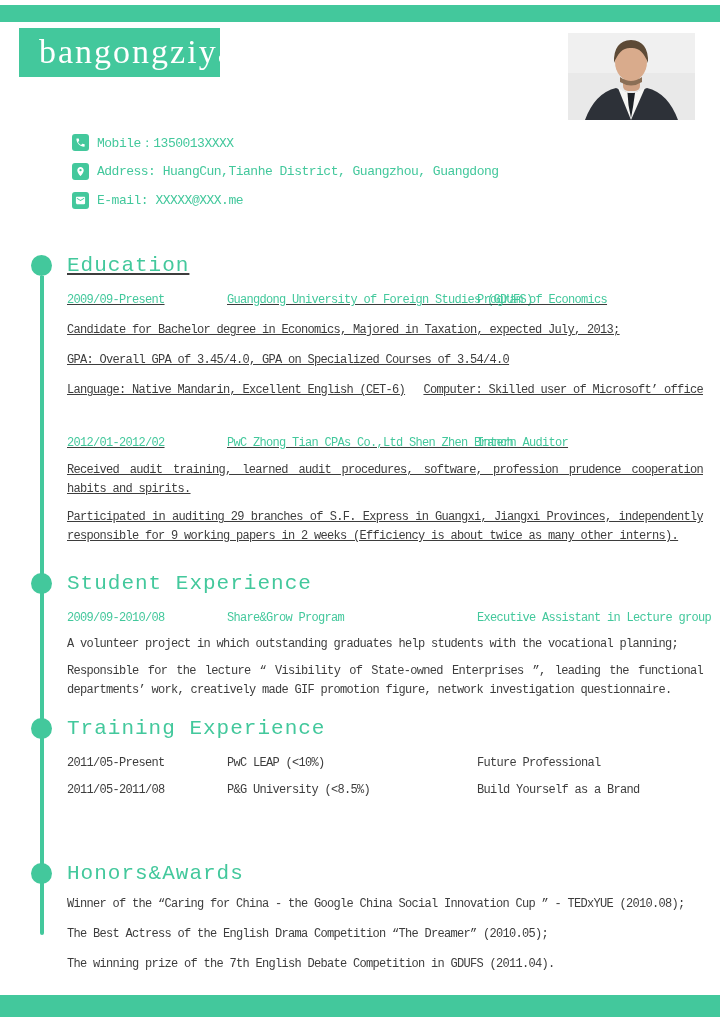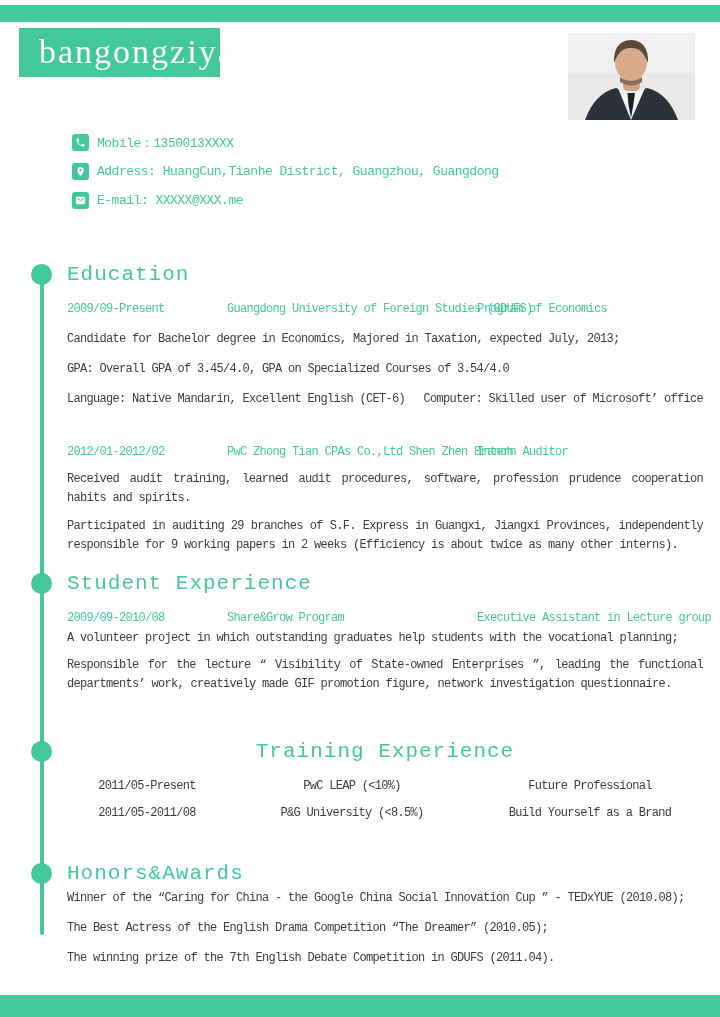--- a/index.html
+++ b/index.html
@@ -39,23 +39,23 @@
   .contact-text {
     margin-left:8px; color:#43c89c; font-size:13px; letter-spacing:-0.5px;
     white-space:nowrap;
   }
 
   .timeline {
     position:absolute; left:40px; top:276px; width:4px; height:659px;
     background:#43c89c; border-radius:0 0 3px 3px;
   }
   .sec { position:absolute; left:67px; width:636px; }
-  .sec-education { top:262px; }
+  .sec-education { top:253px;text-decoration:underline; }
   .sec-student   { top:571px; }
-  .sec-training  { top:739px;text-align:center; }
+  .sec-training  { top:716px; }
   .sec-honors    { top:861px; }
   .sec-title {
     position:relative; color:#43c89c; font-size:21px; line-height:26px;
     letter-spacing:1px; white-space:nowrap;
   }
   .sec-dot {
     position:absolute; left:-36px; top:2px; width:21px; height:21px;
     border-radius:50%; background:#43c89c;
   }
 
@@ -65,21 +65,21 @@
     white-space:nowrap; margin-top:13px;
   }
   .trow.dark { color:#3d3d3d; }
   .trow.mt36 { margin-top:36px; }
   .trow.mt10 { margin-top:10px; }
   .bline {
     font-size:12px; line-height:18px; letter-spacing:-0.7px;
     margin-top:12px; white-space:nowrap;
   }
   .bline.split { display:flex; justify-content:space-between; }
-  .bline.mt14 { margin-top:2px; }
+  .bline.mt14 { margin-top:8px; }
   .para {
     font-size:12px; line-height:19px; letter-spacing:-0.7px;
     margin-top:9px; text-align:justify;
   }
 </style>
 </head>
 <body>
 
 <div class="page">
 

